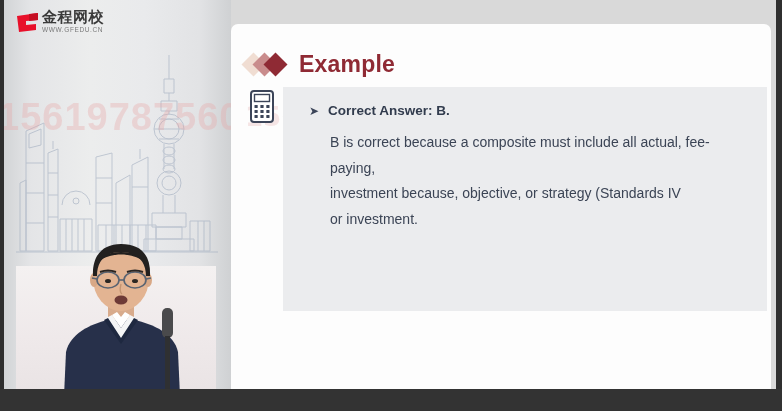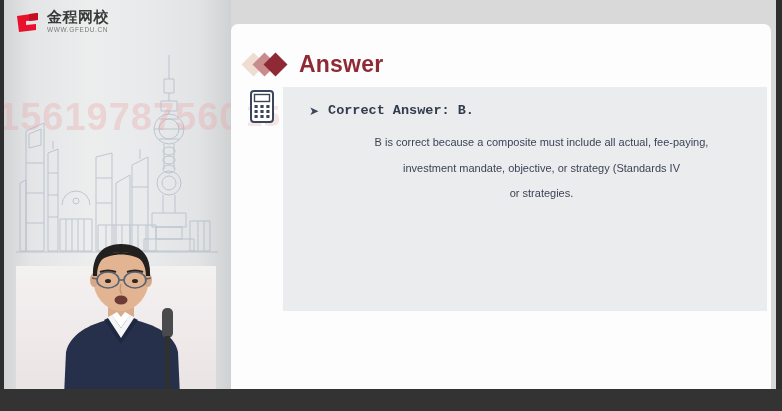--- a/index.html
+++ b/index.html
@@ -90,21 +90,20 @@
     white-space: nowrap;
     font-family: "Liberation Sans", sans-serif;
     pointer-events: none;
   }
   
   #logo {
     position: absolute;
     left: 12px; top: 10px;
     display: flex;
     align-items: center;
-    gap: 5px;
     z-index: 12;
   }
   .logo-mark {
     width: 26px; height: 24px;
     position: relative;
   }
   .logo-text-wrap { line-height: 1; }
   .logo-cn {
     font-size: 15px;
     font-weight: bold;
@@ -177,30 +176,29 @@
     color: #3c4559;
     font-size: 12px;
     line-height: 20px;
     flex: 0 0 auto;
   }
   .answer-text {
     font-size: 13.5px;
     font-weight: bold;
     color: #313b4d;
     line-height: 20px;
-    font-family: Liberation Mono, monospace;
+    font-family: Liberation Sans, sans-serif;
   }
   .body-text {
     margin-left: 21px;
-    font-size: 11px;
+    font-size: 14px;
     color: #3b4455;
     line-height: 25.5px;
     font-family: "Liberation Sans", sans-serif;
     max-width: 440px;
-    text-align: center;
   }
 
   
   #calc-icon {
     position: absolute;
     left: 19px; top: 66px;
     width: 24px; height: 33px;
   }
   
   .wm-slide {
@@ -356,21 +354,21 @@
   </div>
 
   <div id="slide-card">
 
     <div id="slide-title-row">
       <div class="diamonds">
         <span class="dia d1"></span>
         <span class="dia d2"></span>
         <span class="dia d3"></span>
       </div>
-      <div id="slide-title">Answer</div>
+      <div id="slide-title">Example</div>
     </div>
 
     <div class="wm-slide">15619787560</div>
 
     <svg id="calc-icon" viewBox="0 0 24 33">
       <rect x="1" y="1" width="22" height="31" rx="3" fill="#ffffff" stroke="#3c4559" stroke-width="2"></rect>
       <rect x="4.5" y="4.5" width="15" height="7" fill="#ffffff" stroke="#3c4559" stroke-width="1.4"></rect>
       <g fill="#3c4559">
         <rect x="4.5" y="15" width="3.2" height="3" rx=".5"></rect>
         <rect x="10.4" y="15" width="3.2" height="3" rx=".5"></rect>
@@ -385,22 +383,22 @@
     </svg>
 
     <div id="content-box">
       <div class="content-inner">
         <div class="answer-line">
           <span class="bullet-arrow">➤</span>
           <span class="answer-text">Correct Answer: B.</span>
         </div>
         <div class="body-text">
           <div>B is correct because a composite must include all actual, fee-paying,</div>
-          <div>investment mandate, objective, or strategy (Standards IV</div>
-          <div>or strategies.</div>
+          <div>investment because, objective, or strategy (Standards IV</div>
+          <div>or investment.</div>
         </div>
       </div>
     </div>
   </div>
 
   <div class="bezel-left"></div>
   <div class="bezel-right"></div>
   <div class="bottom-bar"></div>
 </div>
 

